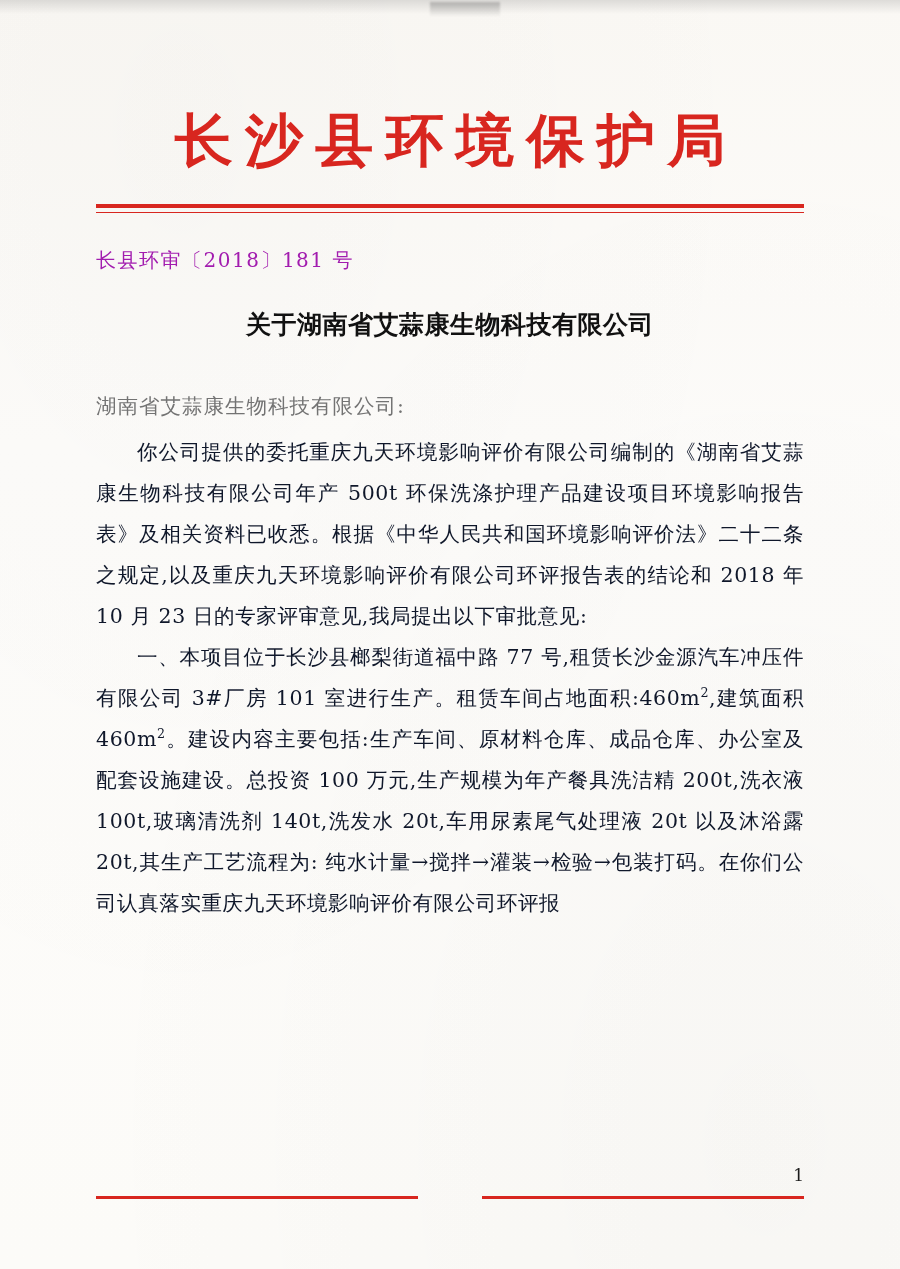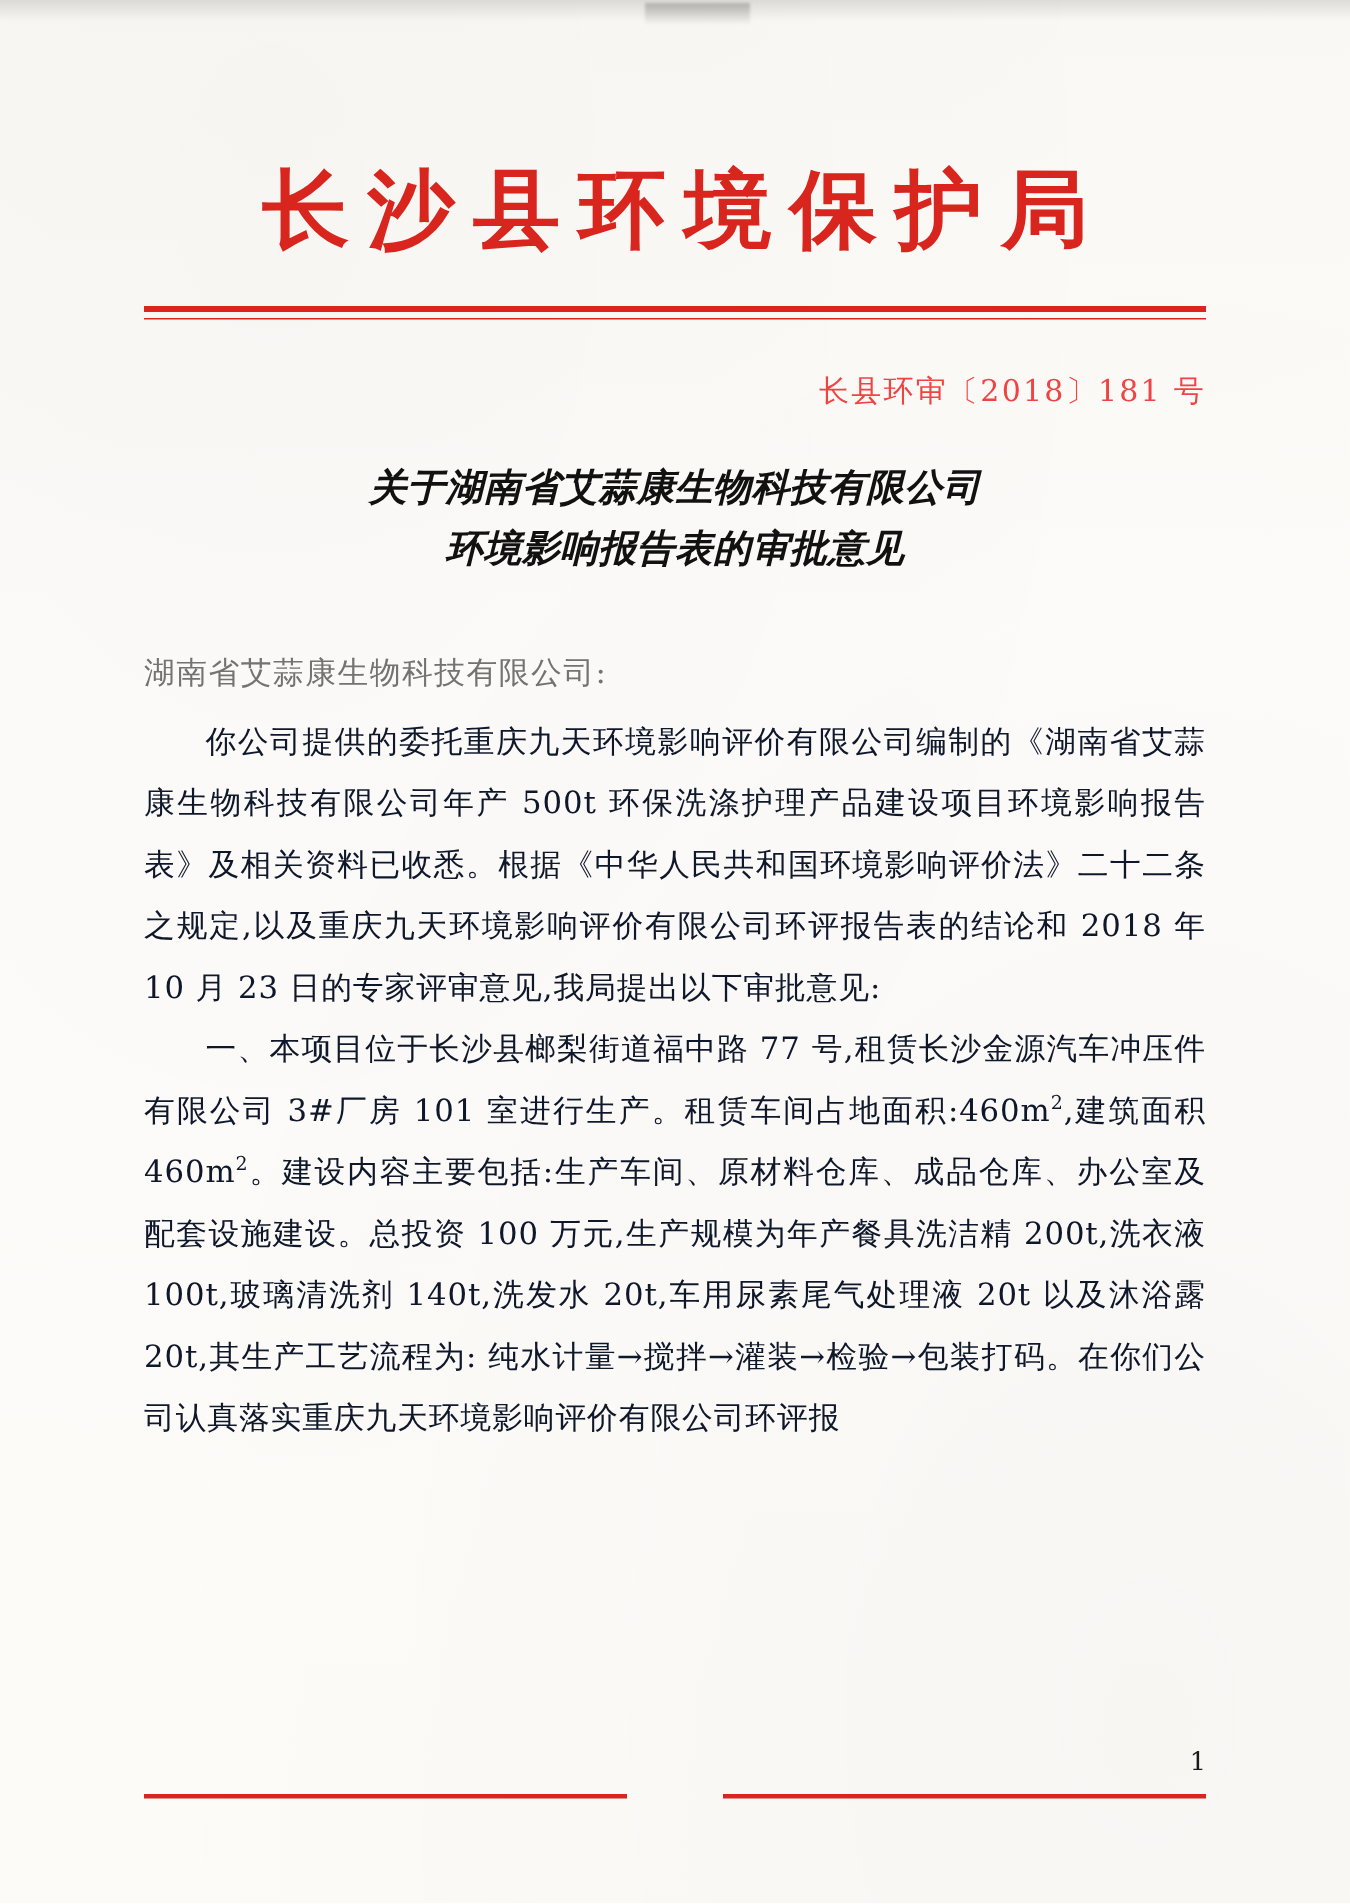--- a/index.html
+++ b/index.html
@@ -76,38 +76,37 @@
     height: 4px;
     background: #d8261f;
   }
   .rule-thin {
     margin-top: 4px;
     height: 1.6px;
     background: #d8261f;
   }
 
   .doc-number {
-    text-align: right;
+    text-align: left;
     margin-top: 34px;
     font-size: 20px;
     letter-spacing: 1.5px;
-    color: #ef4444;
+    color: #a21caf;
     font-family: "DejaVu Serif", "Liberation Serif", serif;
   }
 
   .doc-title {
     margin-top: 30px;
     text-align: center;
     font-family: "DejaVu Sans", "Liberation Sans", sans-serif;
     font-weight: 700;
     font-size: 25px;
     line-height: 1.65;
     color: #111111;
     letter-spacing: 0.5px;
-    font-style: italic;
   }
   .doc-title div {
     white-space: nowrap;
   }
 
   .addressee {
     margin-top: 42px;
     font-size: 20.5px;
     color: #737373;
     letter-spacing: 1px;
@@ -173,21 +172,20 @@
     <div class="masthead">
       <div class="masthead-title">长沙县环境保护局</div>
       <div class="rule-thick"></div>
       <div class="rule-thin"></div>
     </div>
 
     <div class="doc-number">长县环审〔2018〕181 号</div>
 
     <div class="doc-title">
       <div>关于湖南省艾蒜康生物科技有限公司</div>
-      <div>环境影响报告表的审批意见</div>
     </div>
 
     <div class="addressee">湖南省艾蒜康生物科技有限公司:</div>
 
     <div class="body-text">
       <p>你公司提供的委托重庆九天环境影响评价有限公司编制的《湖南省艾蒜康生物科技有限公司年产 500t 环保洗涤护理产品建设项目环境影响报告表》及相关资料已收悉。根据《中华人民共和国环境影响评价法》二十二条之规定,以及重庆九天环境影响评价有限公司环评报告表的结论和 2018 年 10 月 23 日的专家评审意见,我局提出以下审批意见:</p>
       <p>
         <span>一、本项目位于长沙县榔梨街道福中路 77 号,租赁长沙金源汽车冲压件有限公司 3#厂房 101 室进行生产。租赁车间占地面积:460m</span><sup class="unit">2</sup><span>,建筑面积 460m</span><sup class="unit">2</sup><span>。建设内容主要包括:生产车间、原材料仓库、成品仓库、办公室及配套设施建设。总投资 100 万元,生产规模为年产餐具洗洁精 200t,洗衣液 100t,玻璃清洗剂 140t,洗发水 20t,车用尿素尾气处理液 20t 以及沐浴露 20t,其生产工艺流程为: 纯水计量→搅拌→灌装→检验→包装打码。在你们公司认真落实重庆九天环境影响评价有限公司环评报</span>
       </p>
     </div>

